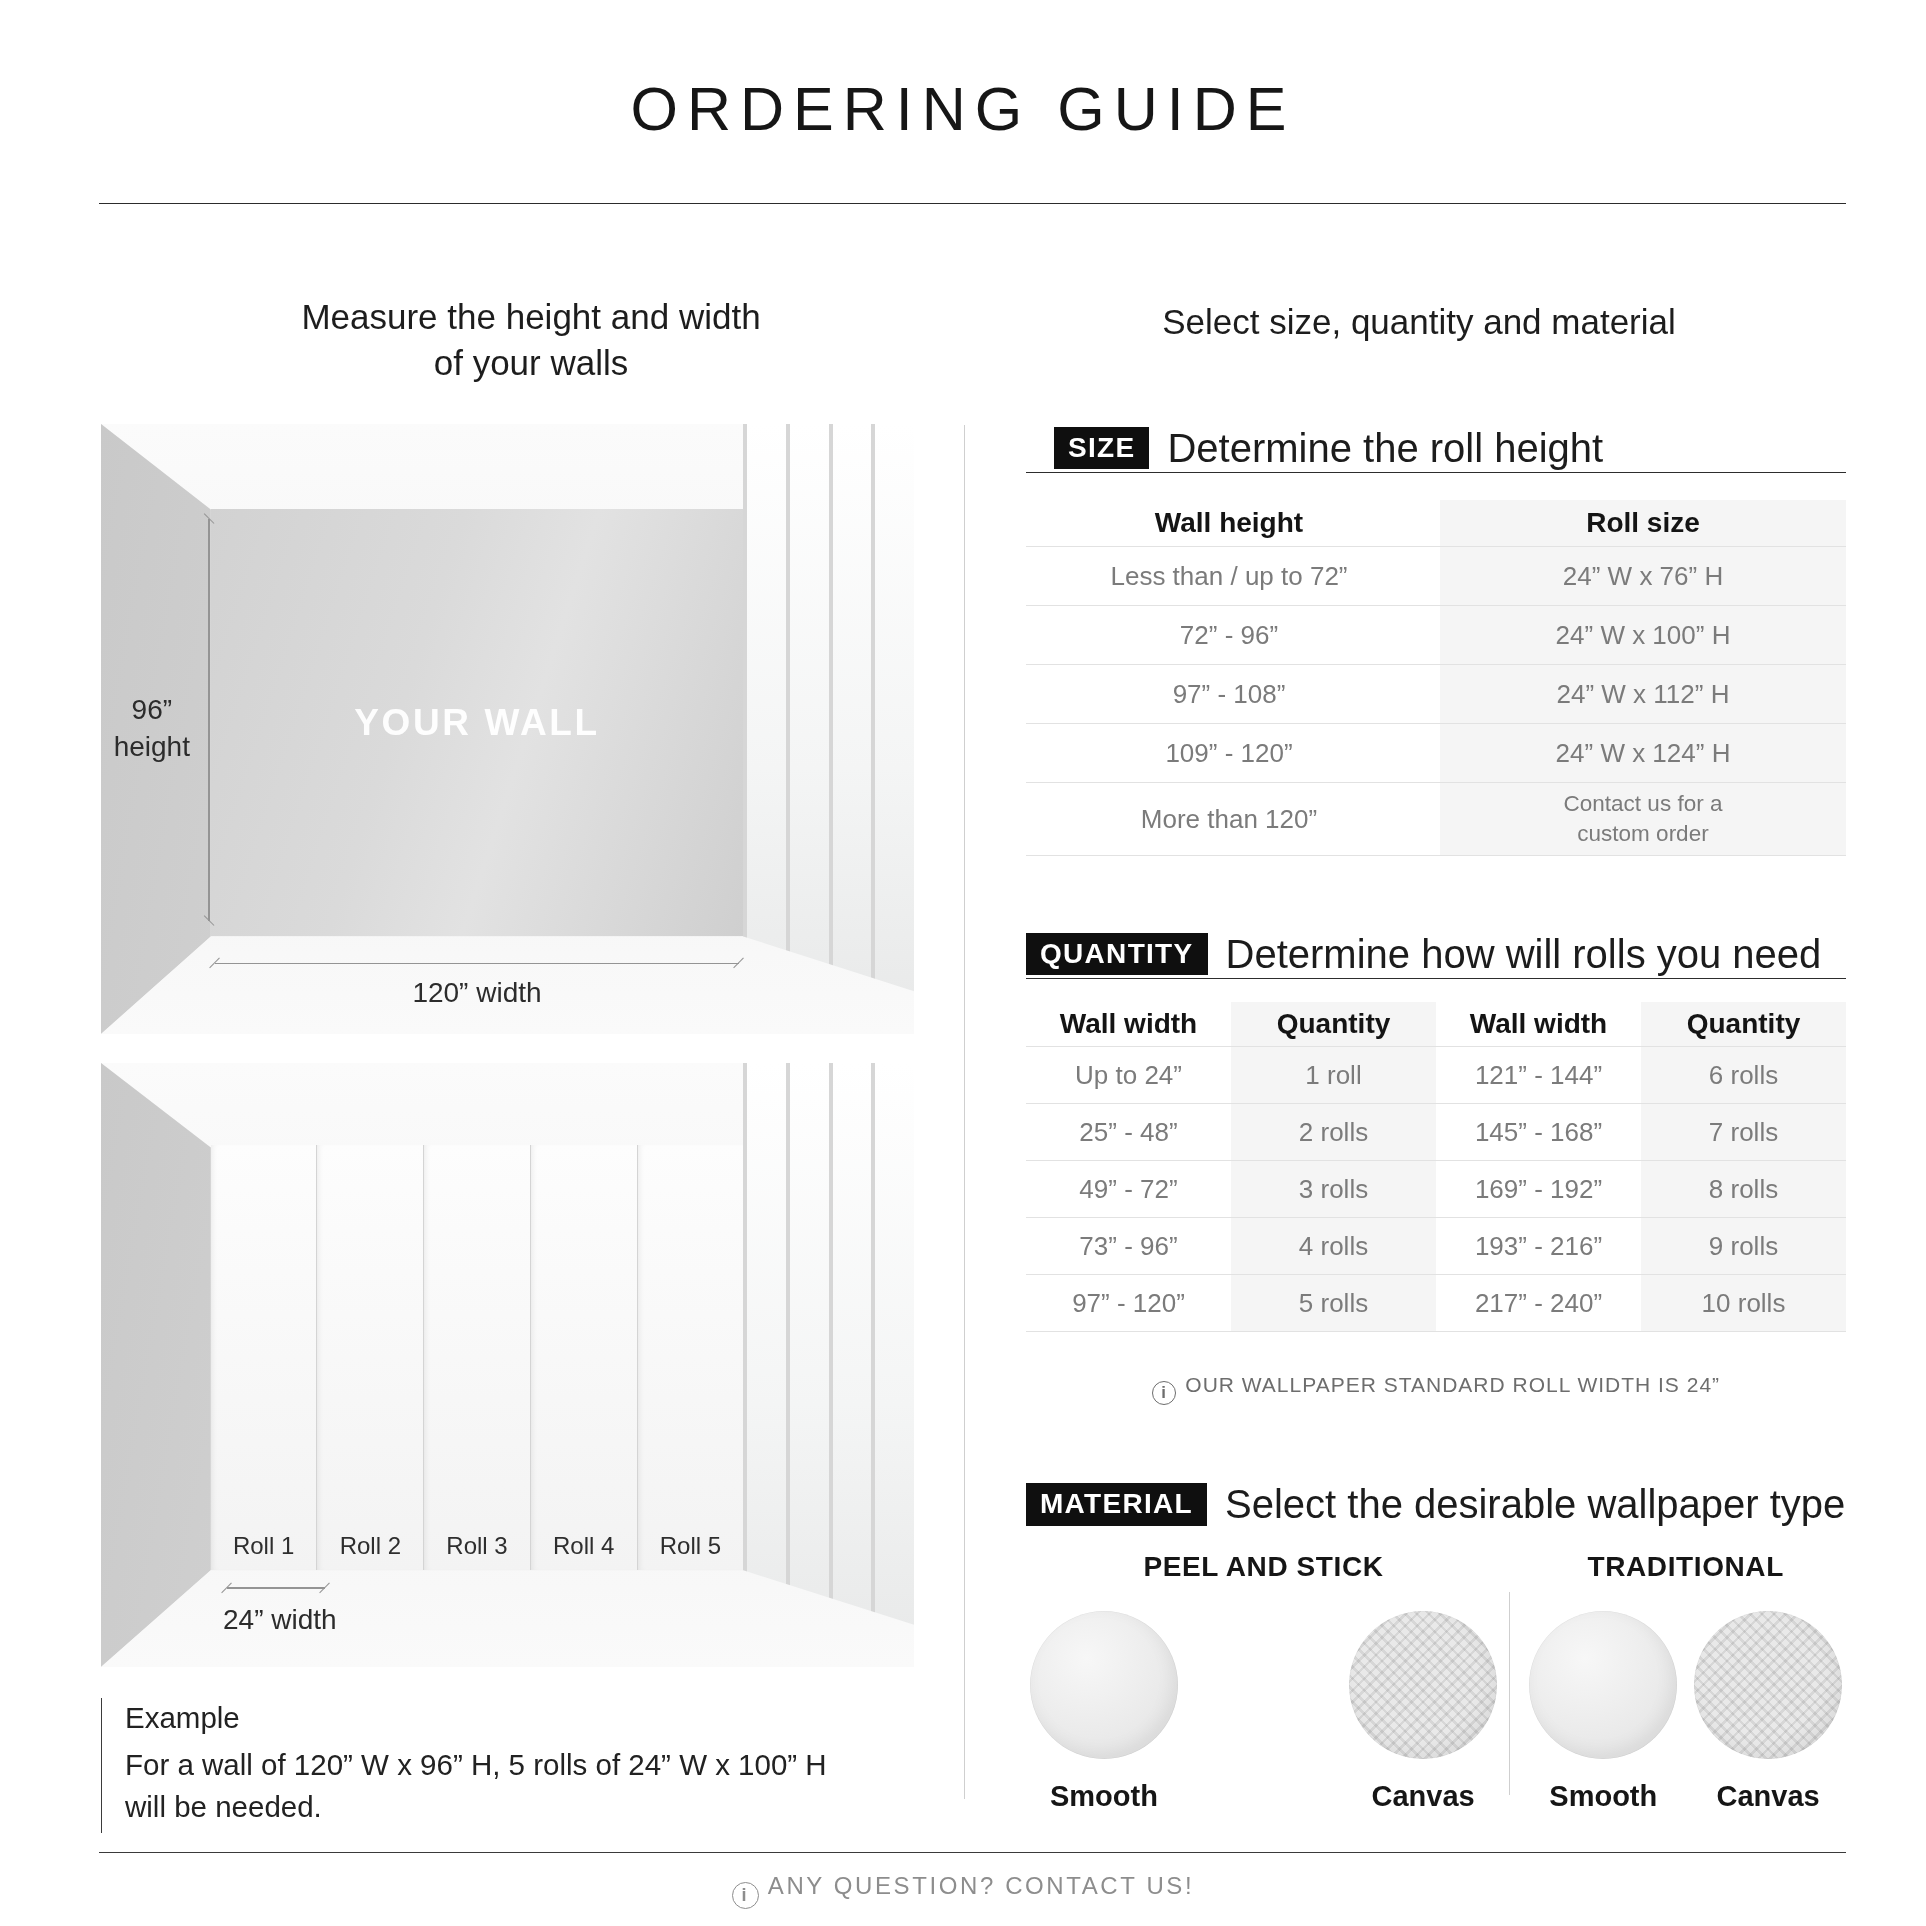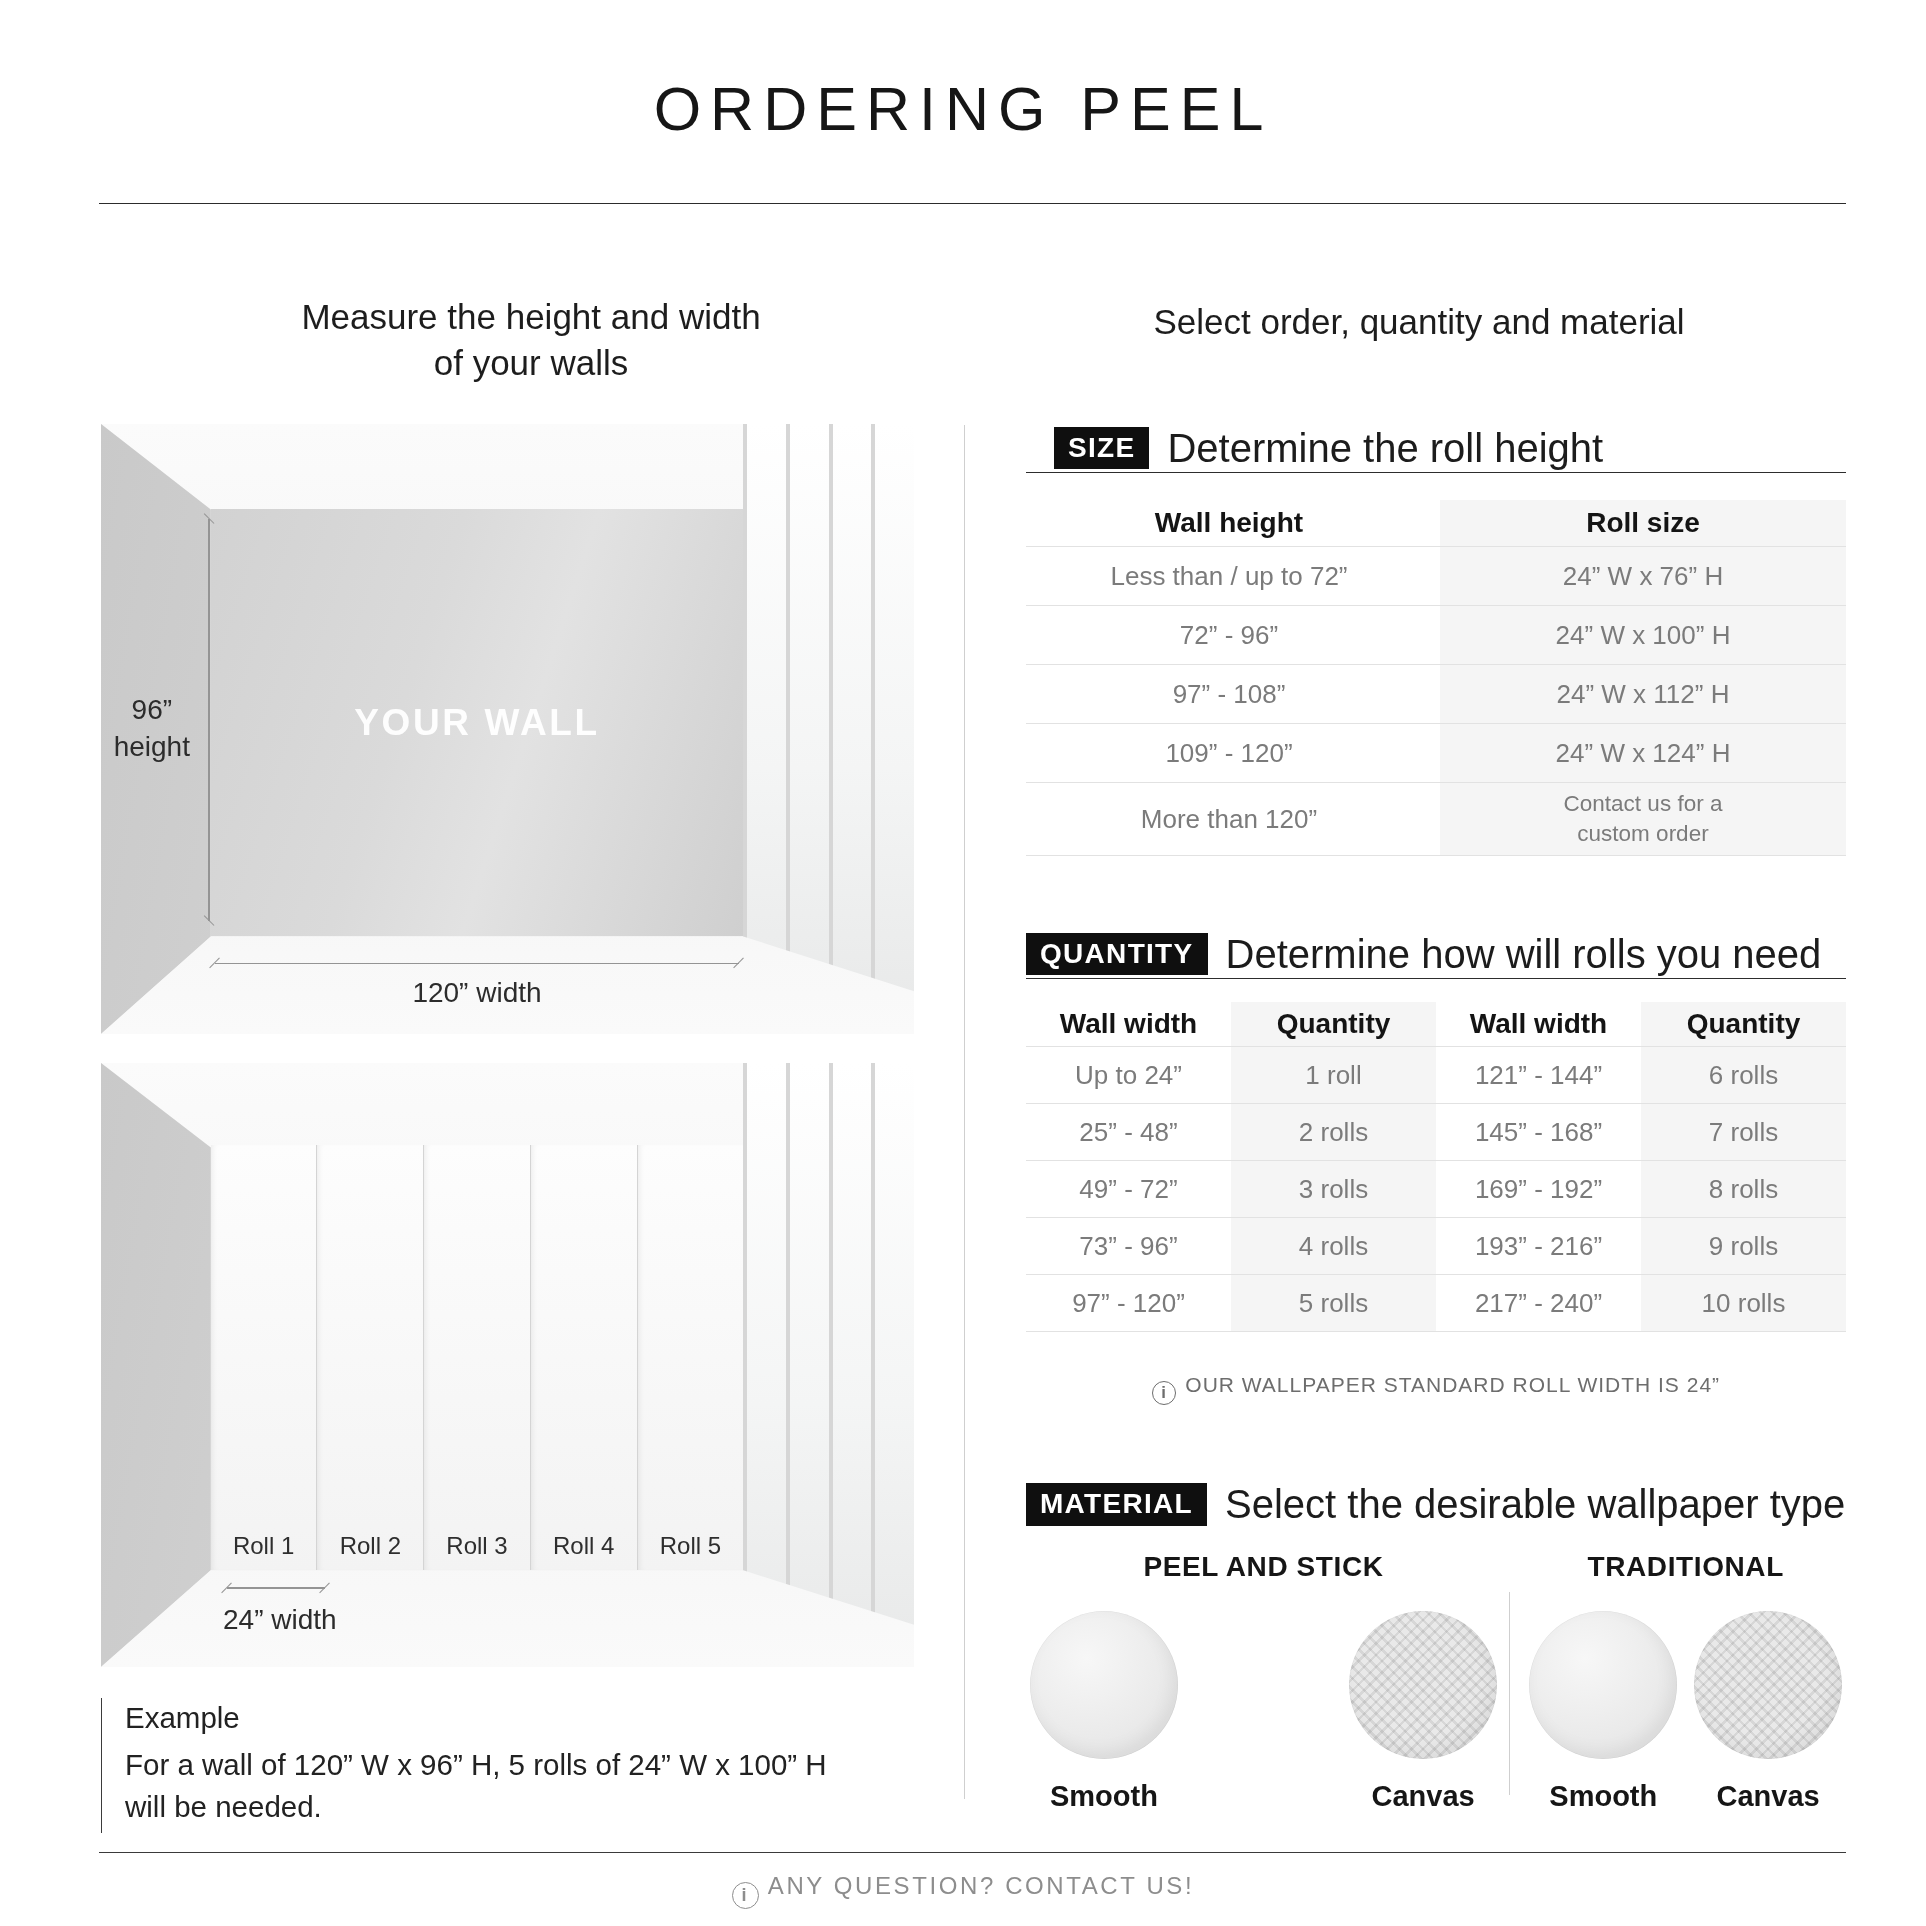--- a/index.html
+++ b/index.html
@@ -131,27 +131,27 @@
   
   .footer-rule { position:absolute; top:1852px; left:99px; width:1747px; border-top:1.3px solid #3a3a3a; }
   .footer { position:absolute; top:1872px; left:0; width:1926px; text-align:center;
     font-size:24px; letter-spacing:2.6px; color:#8d8d8d; }
 </style>
 </head>
 <body>
 
 <div class="page">
 
-  <h1 class="page-title">ORDERING PEEL</h1>
+  <h1 class="page-title">ORDERING GUIDE</h1>
   <div class="title-rule"></div>
   <div class="col-divider"></div>
 
   <div class="left-heading preline">Measure the height and width
 of your walls</div>
-  <div class="right-heading">Select order, quantity and material</div>
+  <div class="right-heading">Select size, quantity and material</div>
 
   <div class="room room1">
     <div class="rm-ceiling"></div>
     <div class="rm-leftwall"></div>
     <div class="rm-backwall">
       <span class="wall-text">YOUR WALL</span>
     </div>
     <div class="rm-window">
       <i class="pane"></i>
         <i class="pane"></i>

